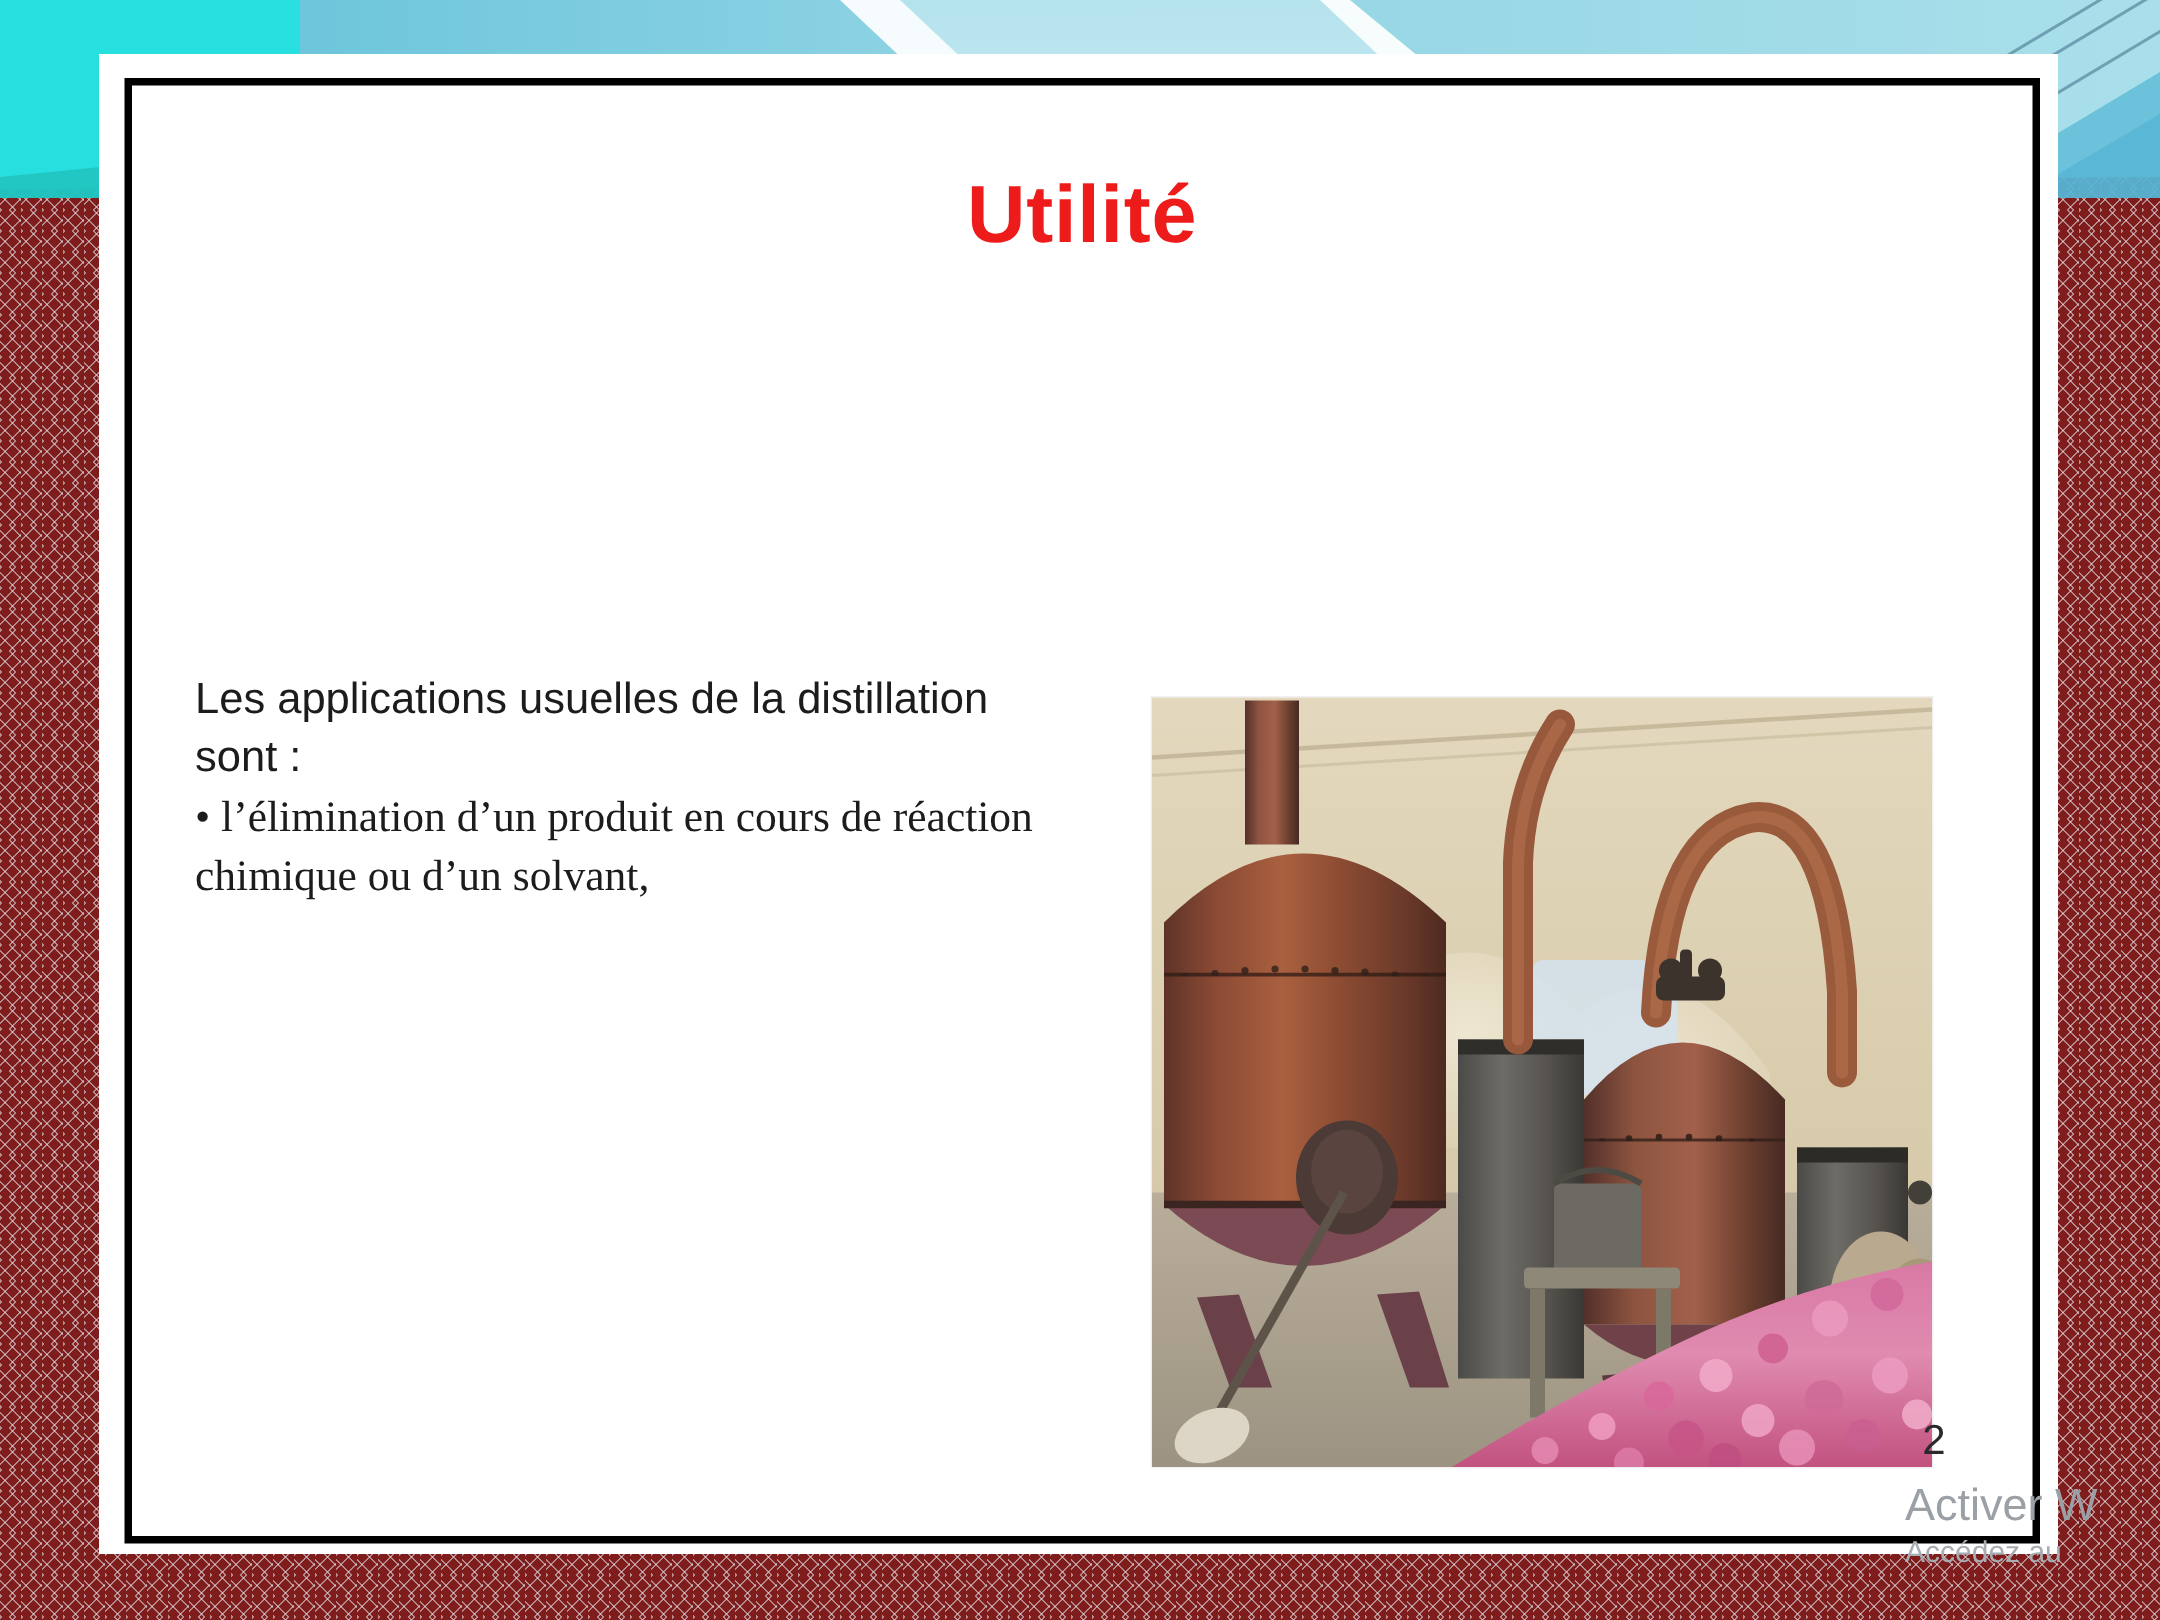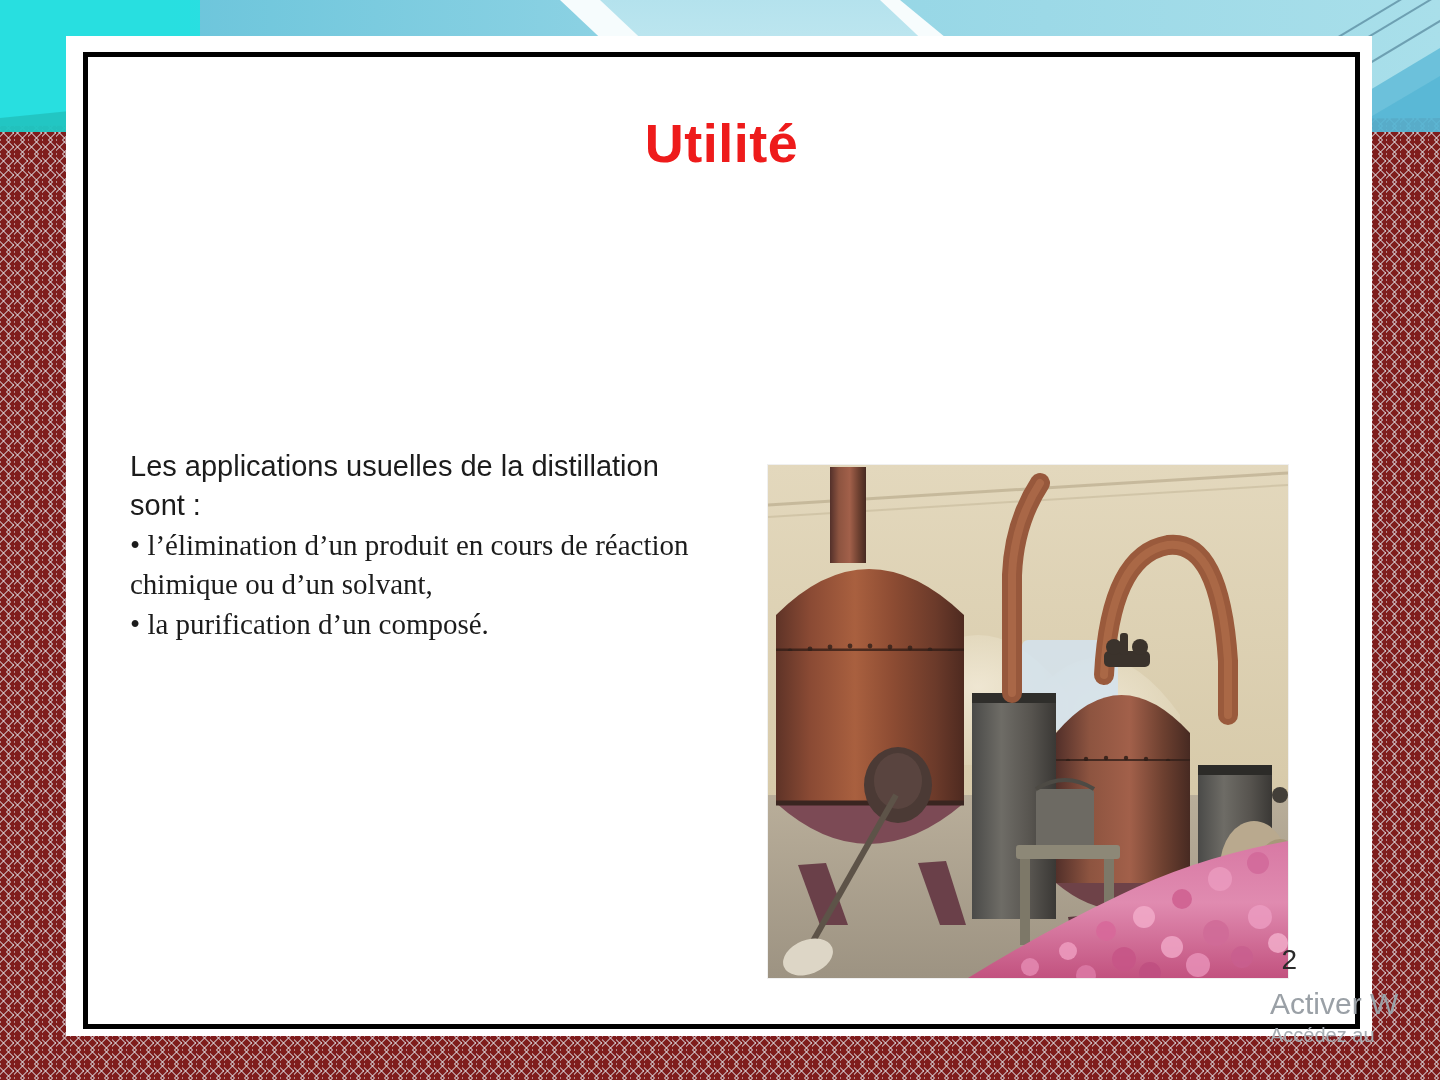--- a/index.html
+++ b/index.html
@@ -203,21 +203,20 @@
   <div class="slide-inner-border">
 
     <div class="slide-title">Utilité</div>
 
 
     <div class="body-area">
 
       <div class="bullets-col">
         <p class="bullets-lead">Les applications usuelles de la distillation sont :</p>
         <p class="bullet-line">• l’élimination d’un produit en cours de réaction chimique ou d’un solvant,</p>
-        <p class="bullet-line">• la purification d’un composé.</p>
       </div>
 
       <div class="photo-frame">
         <svg width="520" height="513" viewBox="0 0 520 513" xmlns="http://www.w3.org/2000/svg">
           <defs>
             <linearGradient id="wallG" x1="0" y1="0" x2="0" y2="1">
               <stop offset="0%" stop-color="#e3d8bd"></stop>
               <stop offset="60%" stop-color="#d8cbab"></stop>
               <stop offset="100%" stop-color="#c9bb9b"></stop>
             </linearGradient>

